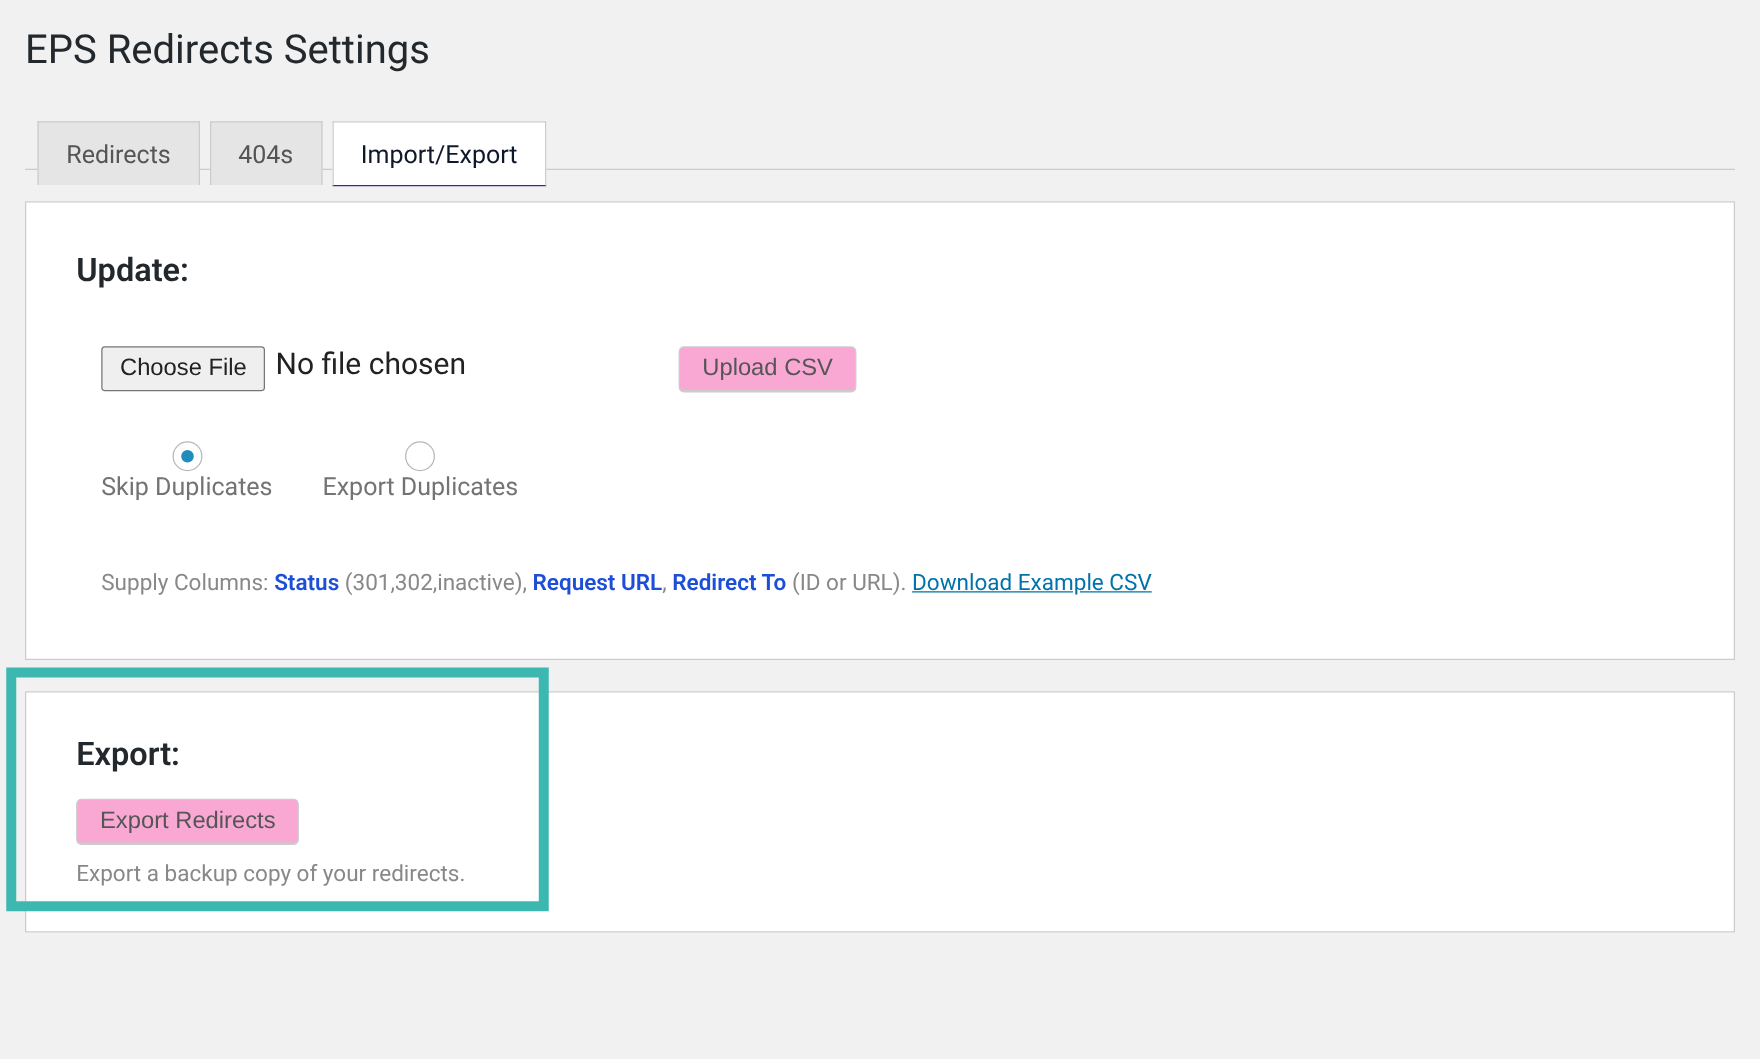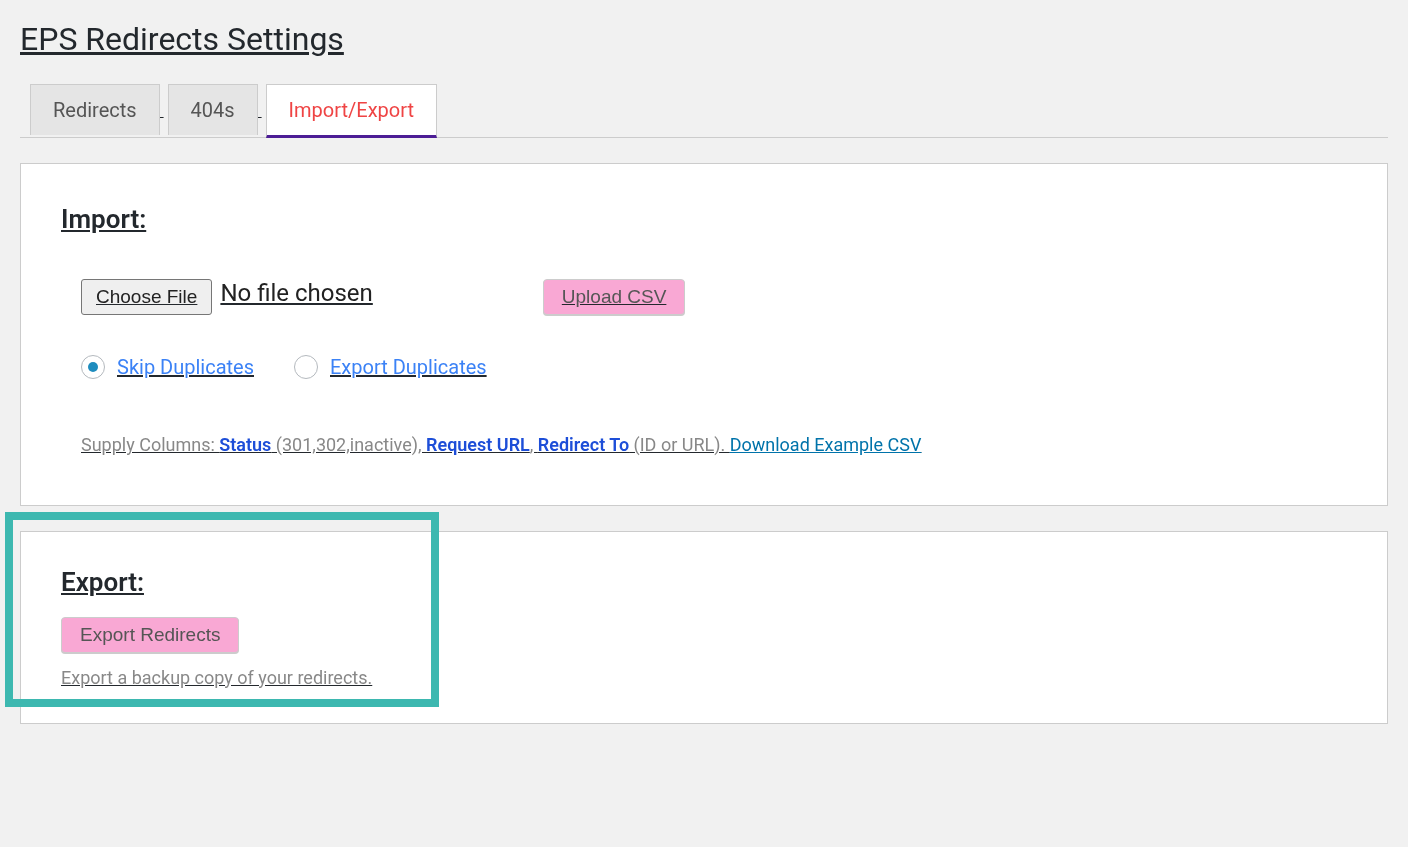--- a/index.html
+++ b/index.html
@@ -5,21 +5,20 @@
   * { box-sizing: border-box; }
   body {
     margin: 0;
     background: #f1f1f1;
     font-family: -apple-system, BlinkMacSystemFont, "Segoe UI", Roboto, "Helvetica Neue", Arial, sans-serif;
     color: #23282d;
     padding: 0;
   }
   .wrap {
     padding: 10px 20px 20px 20px;
-    text-decoration: underline;
   }
   h1.page-title {
     font-size: 32px;
     font-weight: 400;
     color: #23282d;
     margin: 10px 0 25px 0;
   }
   .nav-tab-wrapper {
     border-bottom: 1px solid #ccc;
     margin: 0;
@@ -33,27 +32,27 @@
     padding: 12px 22px;
     margin-left: 0.2em;
     margin-right: 0;
     border: 1px solid #ccc;
     border-bottom: none;
     background: #e5e5e5;
     color: #555;
     text-decoration: none;
     cursor: pointer;
     position: relative;
-    top: 1px;
+    top: 14px;
   }
   .nav-tab:first-child { margin-left: 0; }
   .nav-tab-active {
     background: #fff;
-    border-bottom: 3px solid #4c1d95;
-    color: #ef4444;
+    border-bottom: 1px solid #4c1d95;
+    color: #0f172a;
   }
   .panel {
     background: #fff;
     border: 1px solid #ccc;
     margin-top: 25px;
     padding: 40px 40px 50px 40px;
     position: relative;
   }
   .panel h2 {
     font-size: 26px;
@@ -100,24 +99,24 @@
   .radio-row {
     display: flex;
     align-items: center;
     gap: 40px;
     margin-left: 20px;
     margin-bottom: 55px;
   }
   .radio-option {
     display: flex;
     align-items: center;
-    gap: 12px;
     font-size: 20px;
-    color: #3b82f6;
-    cursor: pointer;
+    color: #737373;
+    cursor: pointer;
+    flex-direction: column;
   }
   .radio-circle {
     width: 24px;
     height: 24px;
     border: 1px solid #b4b9be;
     border-radius: 50%;
     display: flex;
     align-items: center;
     justify-content: center;
     background: #fff;
@@ -172,21 +171,21 @@
 <div class="wrap">
   <h1 class="page-title">EPS Redirects Settings</h1>
 
   <div class="nav-tab-wrapper">
     <a class="nav-tab">Redirects</a>
     <a class="nav-tab">404s</a>
     <a class="nav-tab nav-tab-active">Import/Export</a>
   </div>
 
   <div class="panel">
-    <h2>Import:</h2>
+    <h2>Update:</h2>
 
     <div class="import-row">
       <div class="file-input-group">
         <button class="choose-file-btn">Choose File</button>
         <span class="file-status">No file chosen</span>
       </div>
       <button class="upload-btn">Upload CSV</button>
     </div>
 
     <div class="radio-row">

